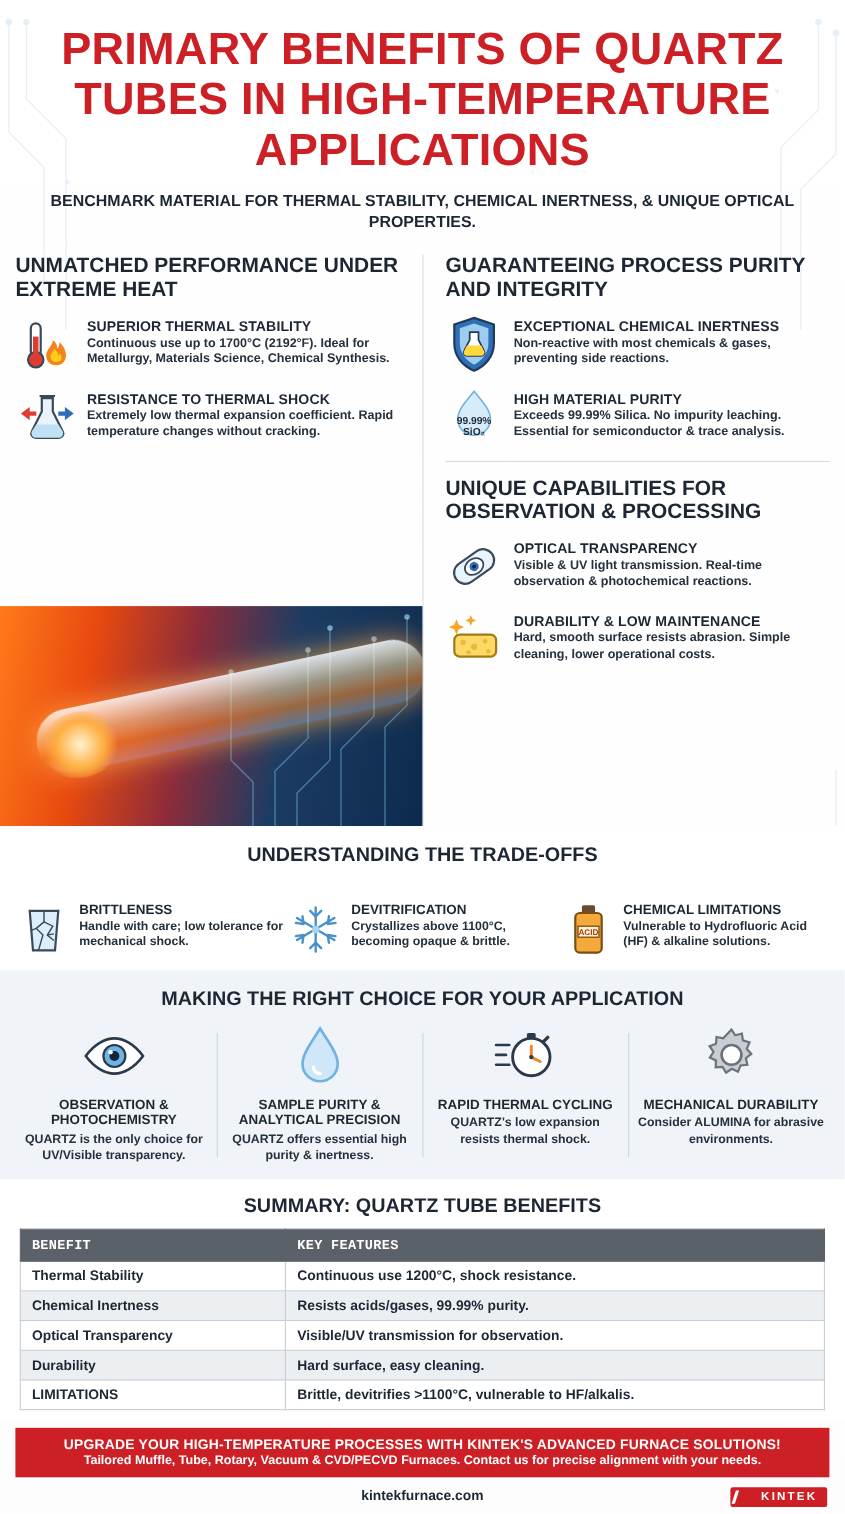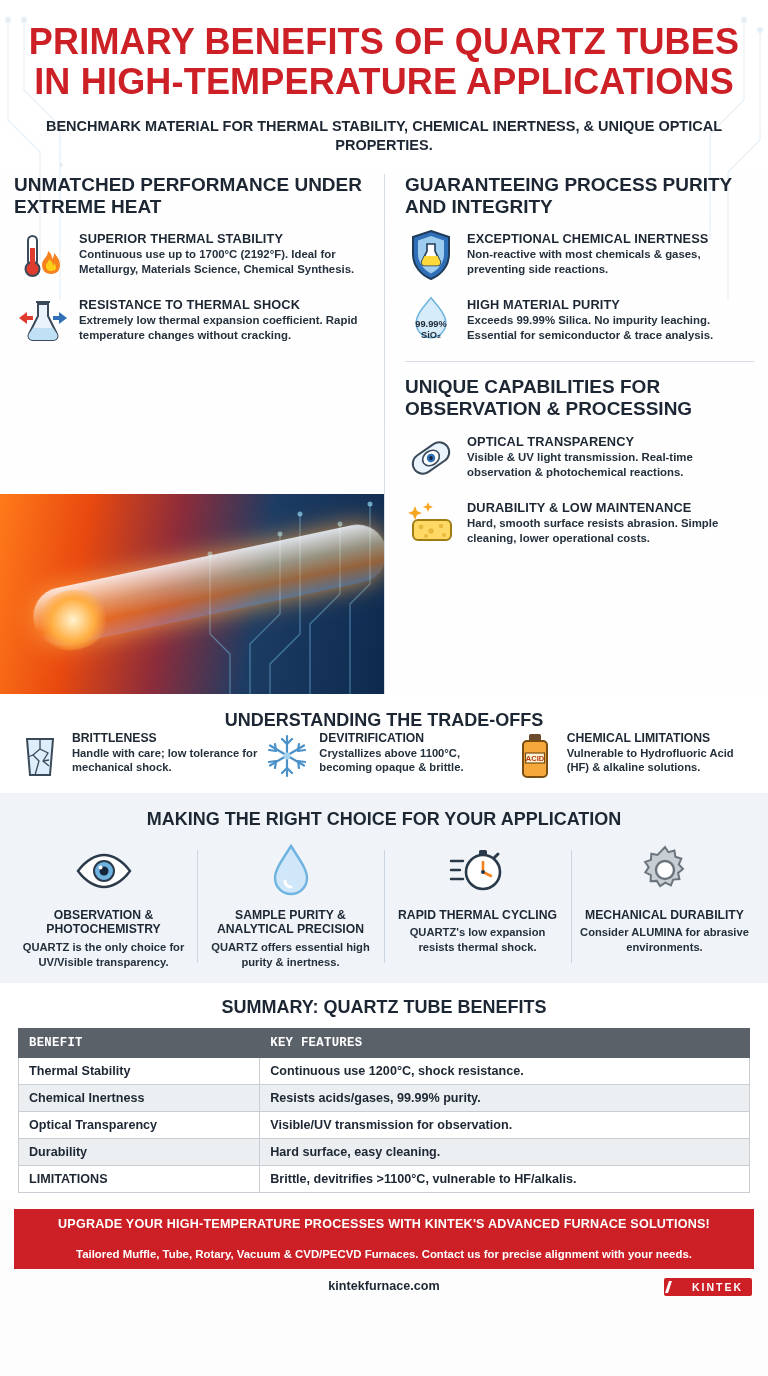--- a/index.html
+++ b/index.html
@@ -23,21 +23,21 @@
   }
   
   .circuit {
     position: absolute; inset: 0; pointer-events: none; opacity: .5;
   }
 
   
   .header { padding: 22px 18px 6px; text-align: center; position: relative; z-index: 2; }
   .title {
     color: #cc2026;
-    font-size: 36px;
+    font-size: 41px;
     font-weight: bold;
     letter-spacing: .2px;
     line-height: 1.12;
     text-transform: uppercase;
   }
   .subtitle {
     margin-top: 14px;
     font-size: 14.5px;
     font-weight: bold;
     color: #1d2733;
@@ -98,21 +98,21 @@
   .hero .glowend {
     position: absolute; left: 36px; top: 96px; width: 74px; height: 60px;
     border-radius: 50%;
     background: radial-gradient(circle, #fff3cf 0%, #ffae42 45%, rgba(255,110,20,0) 72%);
     transform: rotate(-12deg);
   }
 
   
   .tradeoffs { position: relative; z-index: 2; padding: 16px 16px 12px; background: #ffffff; }
   .band-title { text-align: center; font-size: 18px; font-weight: bold; color: #1d2733; text-transform: uppercase; }
-  .to-row { display: flex; margin-top: 0; gap: 6px; justify-content: center; }
+  .to-row { display: flex; margin-top: 32px; gap: 6px; justify-content: center; }
   .to { display: flex; gap: 8px; width: 33.33%; align-items: flex-start; }
   .to .ico { width: 48px; min-width: 48px; height: 50px; display: flex; align-items: center; justify-content: center; }
   .to .h { font-size: 12.2px; font-weight: bold; text-transform: uppercase; color: #1d2733; }
   .to .p { font-size: 11.2px; line-height: 1.28; font-weight: 600; color: #24303c; margin-top: 1px; }
 
   
   .choice { position: relative; z-index: 2; background: #f0f4f8; padding: 16px 10px 14px; }
   .choice-row { display: flex; margin-top: 10px; }
   .ch { width: 25%; text-align: center; padding: 0 8px; position: relative; }
   .ch + .ch::before { content: ""; position: absolute; left: 0; top: 10px; bottom: 6px; width: 1px; background: #ccd6e0; }
@@ -138,21 +138,21 @@
   
   .cta {
     position: relative; z-index: 2;
     margin: 8px 14px 0;
     background: #cc2026;
     color: #fff;
     padding: 8px 12px 9px;
     text-align: center;
   }
   .cta .l1 { font-size: 12.6px; font-weight: bold; text-transform: uppercase; letter-spacing: .2px; }
-  .cta .l2 { font-size: 11.4px; font-weight: 600; margin-top: 17px; }
+  .cta .l2 { font-size: 11.4px; font-weight: 600; margin-top: 2px; }
 
   .footer {
     position: relative; z-index: 2;
     display: flex; align-items: center; justify-content: center;
     padding: 10px 16px 12px;
   }
   .footer .site { font-size: 12.6px; font-weight: bold; color: #1d2733; }
   .brand {
     position: absolute; right: 16px; top: 50%; transform: translateY(-50%);
     background: #cc2026; color: #fff; font-size: 10.5px; font-weight: bold;

